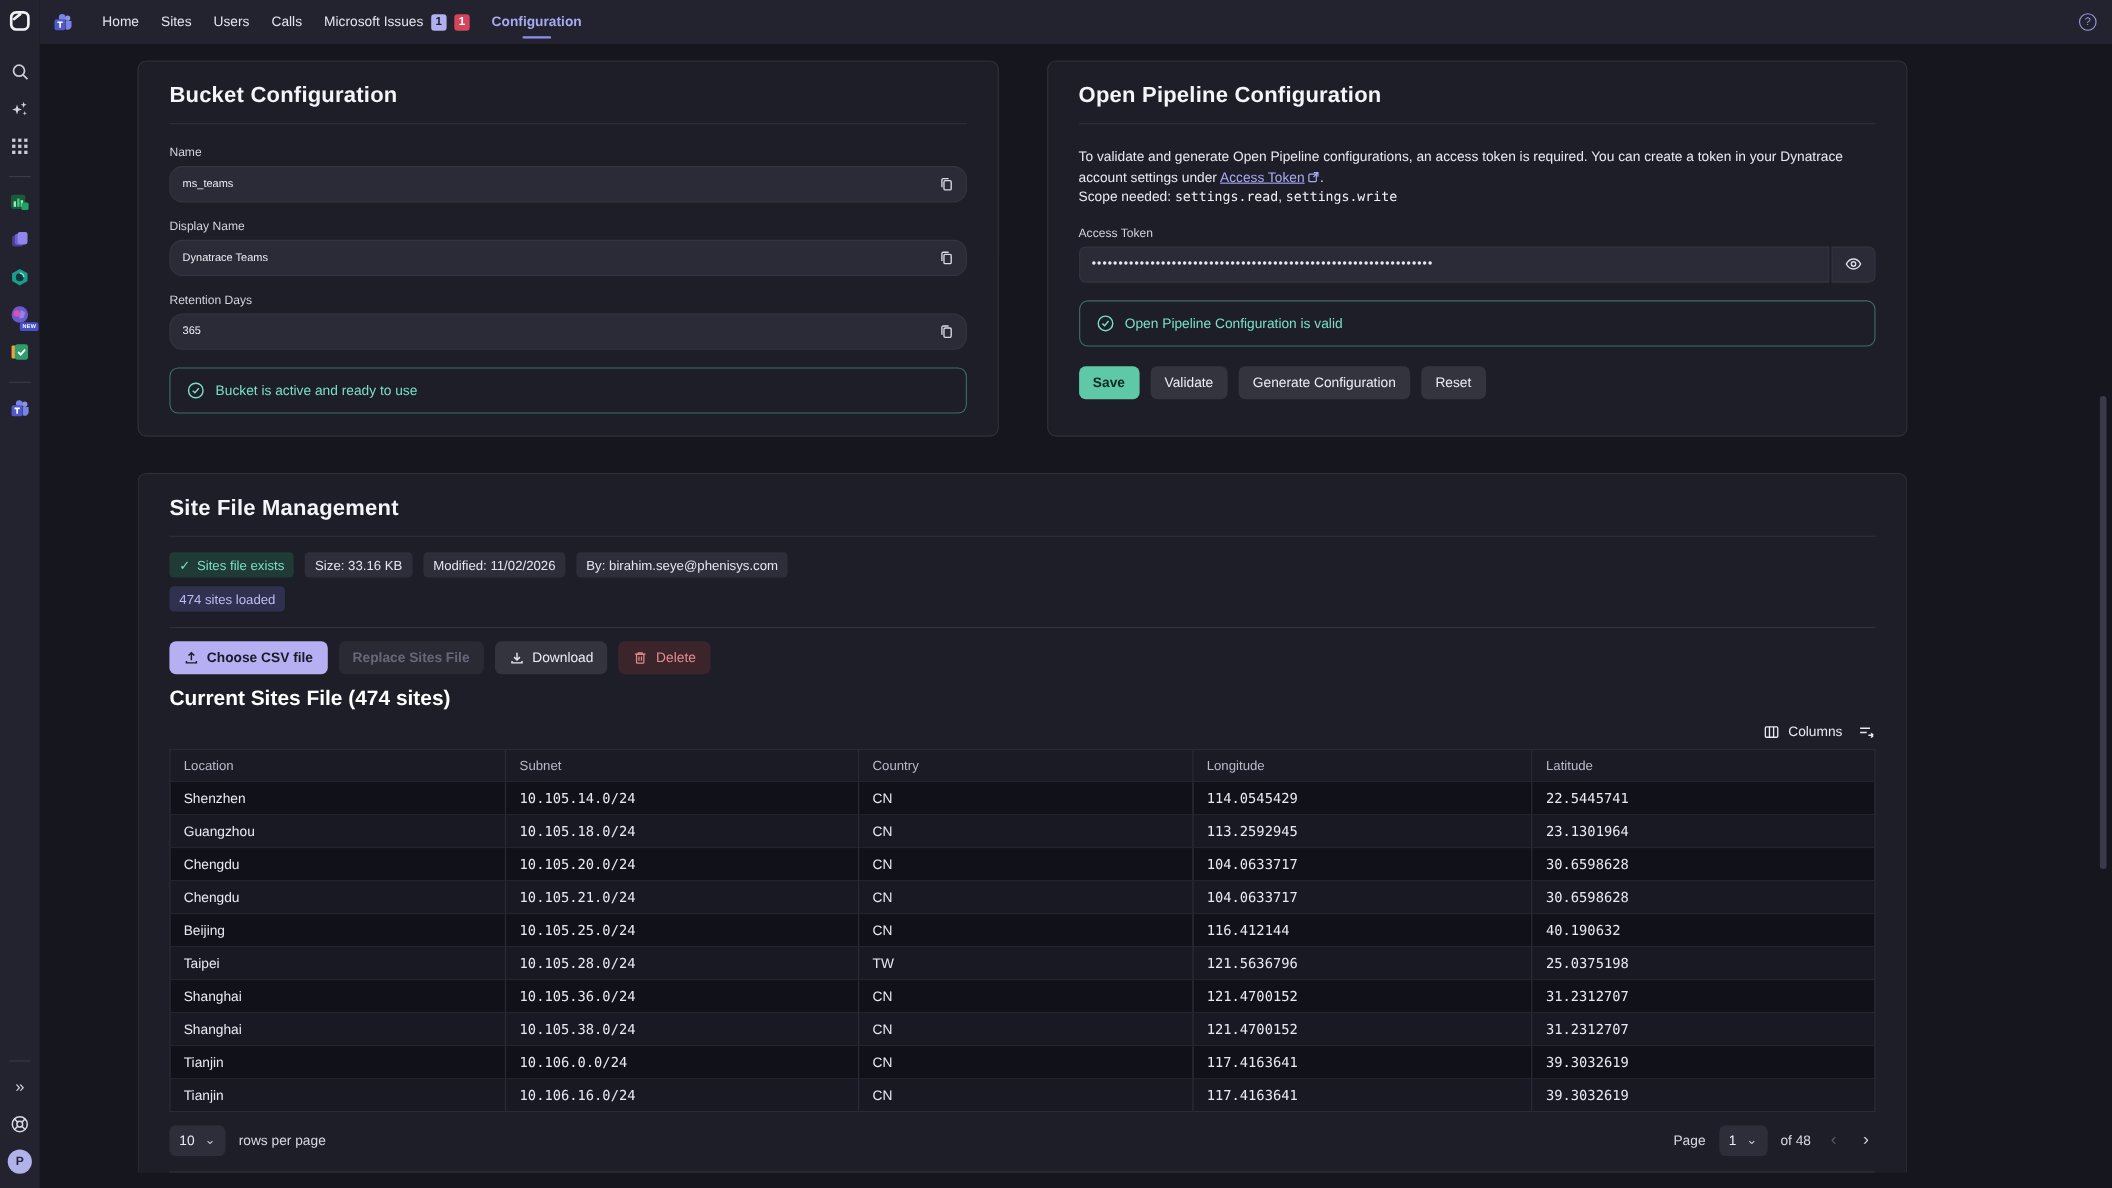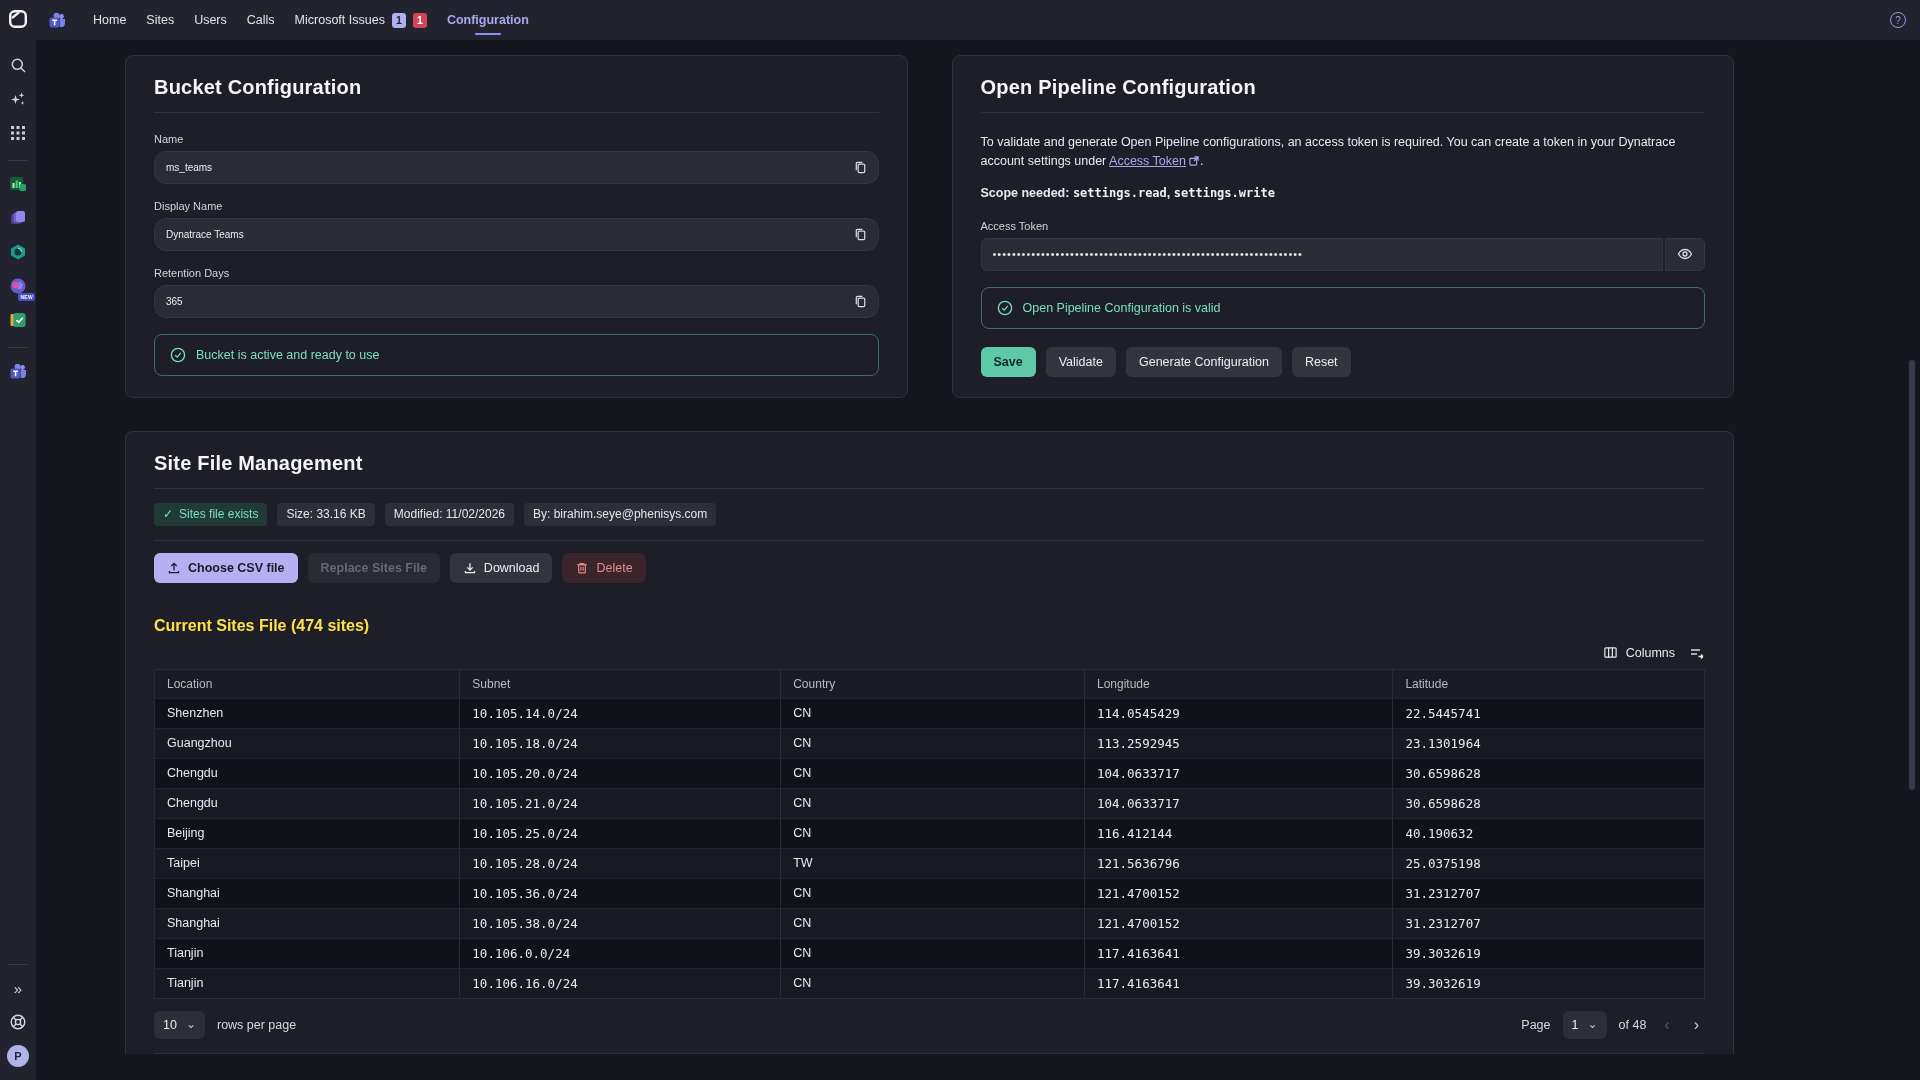--- a/index.html
+++ b/index.html
@@ -52,21 +52,21 @@
                 display:flex; align-items:center; padding:0 36px 0 11px; font-size:10px; color:#ececf4; }
   .copy-btn { position:absolute; right:6px; top:50%; transform:translateY(-50%); width:24px; height:24px;
               display:flex; align-items:center; justify-content:center; cursor:pointer; border-radius:4px; background:transparent; border:none; }
 
   .status-box { border:1px solid #3f6e66; border-radius:8px; padding:12px 15px; display:flex; align-items:center;
                 gap:10px; color:#79dfc4; font-size:12.5px; margin-top:6px; }
 
   .pipe-desc { font-size:12.5px; line-height:1.55; color:#e8e8f0; }
   .link { color:#a9a9f4; text-decoration:underline; cursor:pointer; }
   .ext-ico { display:inline-block; vertical-align:-2px; margin-left:2px; }
-  .scope-line { margin-top:14px; font-size:12.5px; color:#e8e8f0;font-weight:bold; }
+  .scope-line { font-size:12.5px; color:#e8e8f0; }
   .code { font-family:"DejaVu Sans Mono", monospace; font-size:12px; color:#f0f0f6; }
   .token-label { margin-top:20px; }
   .token-row { display:flex; gap:2px; }
   .token-input { flex:1; height:33px; background:#2b2b38; border:1px solid #343442; border-radius:6px 0 0 6px;
                  display:flex; align-items:center; padding:0 11px; font-size:11px; letter-spacing:1px; color:#e6e6f0; overflow:hidden; white-space:nowrap; }
   .eye-btn { width:40px; height:33px; background:#2b2b38; border:1px solid #343442; border-radius:0 6px 6px 0;
              display:flex; align-items:center; justify-content:center; cursor:pointer; }
   .pipe-status { margin-top:16px; }
   .btn-row { display:flex; gap:10px; margin-top:18px; }
   .btn { height:30px; border:none; border-radius:6px; padding:0 13px; font-size:12.5px; font-weight:bold;
@@ -79,21 +79,21 @@
 
   
   .site-card { margin-top:33px; border-radius:8px 8px 0 0; border-bottom:none; padding-bottom:0; }
   .badge-row { display:flex; gap:10px; margin-bottom:8px; }
   .badge { height:23px; padding:0 9px; border-radius:4px; font-size:12px; display:inline-flex; align-items:center; gap:6px; }
   .badge-teal { background:#203b36; color:#79dfc4; }
   .badge-gray { background:#2e2e3a; color:#e5e5ee; }
   .badge-lav { background:#30304f; color:#bcbcf4; }
 
   .file-btn-row { display:flex; gap:10px; margin:12px 0 0; }
-  .section-heading { font-size:16px; font-weight:bold; color:#fde047; margin-top:34px; }
+  .section-heading { font-size:19px; font-weight:bold; color:#ffffff; margin-top:12px; }
   .table-toolbar { display:flex; justify-content:flex-end; align-items:center; gap:14px; margin-top:10px; }
   .toolbar-btn { display:flex; align-items:center; gap:8px; font-size:12.5px; color:#e8e8f0; cursor:pointer;
                  background:none; border:none; font-family:inherit; }
 
   table.sites { width:100%; border-collapse:collapse; table-layout:fixed; margin-top:8px;
                 border:1px solid #2b2b37; }
   table.sites th { background:#1b1b26; color:#b9b9c8; font-weight:normal; font-size:12px; text-align:left;
                    height:29px; padding:0 12px; border-left:1px solid #2b2b37; }
   table.sites th:first-child { border-left:none; }
   table.sites td { height:30px; padding:0 12px; font-size:12.5px; color:#e9e9f2;
@@ -341,20 +341,23 @@
 
         <div class="badge-row">
           <span class="badge badge-teal">
             <span>✓</span>
             <span>Sites file exists</span>
           </span>
           <span class="badge badge-gray">Size: 33.16 KB</span>
           <span class="badge badge-gray">Modified: 11/02/2026</span>
           <span class="badge badge-gray">By: birahim.seye@phenisys.com</span>
         </div>
+        <div class="badge-row">
+          <span class="badge badge-lav">474 sites loaded</span>
+        </div>
 
         <div class="sec-div" style="margin-top:14px;"></div>
 
         <div class="file-btn-row">
           <button class="btn btn-primary">
             <svg width="14" height="14" viewBox="0 0 16 16" stroke="#1a1a28" fill="none" stroke-width="1.5">
               <path d="M8 10.5 V3"></path>
                 <path d="M5 5.7 L8 2.7 L11 5.7"></path>
                 <path d="M2.8 11.3 V13.3 H13.2 V11.3"></path>
             </svg>

